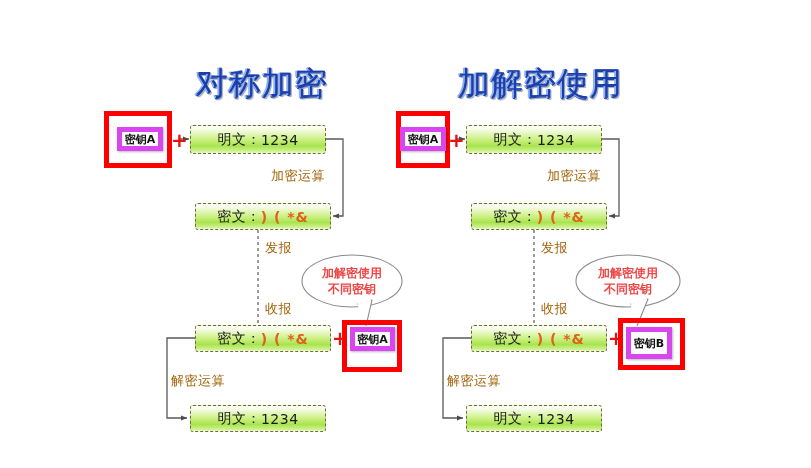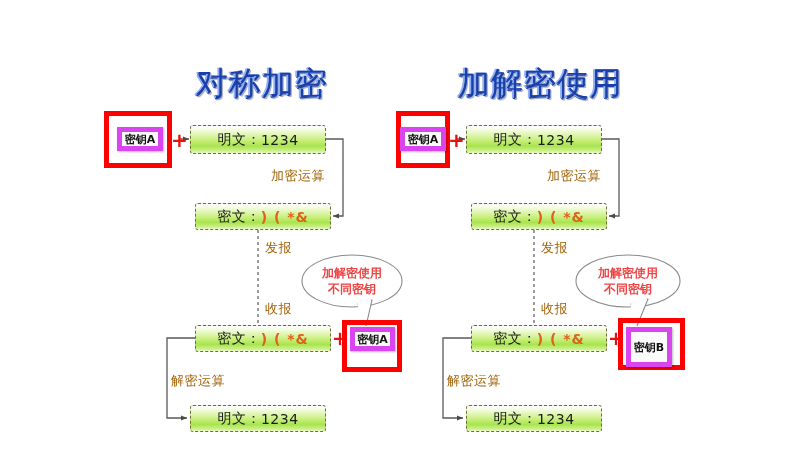--- a/index.html
+++ b/index.html
@@ -240,21 +240,21 @@
 
   <div class="data-box" style="left:471px; top:325px; width:136px; height:27px;">
     <span>密文：</span>
       <span class="sym">) ( *&amp;</span>
   </div>
 
   <div class="plus" style="left:608px; top:329px; width:14px; font-size:19px;">+</div>
 
   <div class="red-rect" style="left:618px; top:318px; width:67px; height:52px;"></div>
 
-  <div class="key-box" style="left:626px; top:327px; width:46px; height:40px;text-align:center;">密钥B</div>
+  <div class="key-box" style="left:626px; top:327px; width:46px; height:32px;text-align:center;">密钥B</div>
 
   <div class="step-label" style="left:447px; top:372px;">解密运算</div>
 
   <div class="data-box" style="left:466px; top:405px; width:136px; height:27px;">
     <span>明文：</span>
       <span>1234</span>
   </div>
 
 </div>
 

